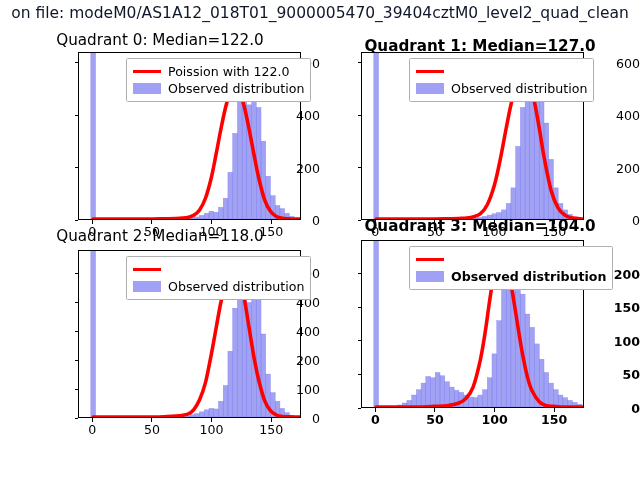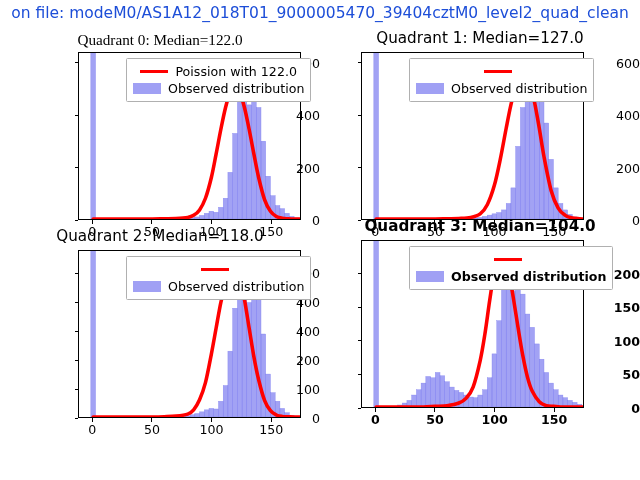--- a/index.html
+++ b/index.html
@@ -20,21 +20,21 @@
     height: 480px;
     background: #ffffff;
   }
   .suptitle {
     position: absolute;
     top: 4px;
     left: 50%;
     transform: translateX(-50%);
     white-space: nowrap;
     font-size: 15.5px;
-    color: #1d4ed8;
+    color: #0f172a;
     letter-spacing: 0px;
   }
   .subplot {
     position: absolute;
   }
   .subplot-title {
     position: absolute;
     left: 50%;
     transform: translateX(-50%);
     white-space: nowrap;
@@ -90,21 +90,20 @@
     border: 0.9px solid #b0b0b0;
     background: #ffffff;
     border-radius: 1.5px;
     padding: 4px 6px 4px 6px;
     z-index: 5;
   }
   .legend-row {
     display: flex;
     align-items: center;
     height: 17px;
-    justify-content: center;
   }
   .legend-line {
     width: 28px;
     height: 3.6px;
     background: #ff0000;
     margin-right: 7px;
     flex: 0 0 auto;
   }
   .legend-patch {
     width: 28px;
@@ -121,21 +120,21 @@
   }
 </style>
 </head>
 <body>
 
 <div id="figure">
 
   <div class="suptitle">on file: modeM0/AS1A12_018T01_9000005470_39404cztM0_level2_quad_clean</div>
 
   <div class="subplot" style="left:0px; top:28px; width:320px; height:212px;">
-    <div class="subplot-title" style="top:3px;font-family:Liberation Serif, serif;">Quadrant 0: Median=122.0</div>
+    <div class="subplot-title" style="top:3px;">Quadrant 0: Median=122.0</div>
     <div class="axes" style="left:78px; top:24px; width:223px; height:168px;">
       <svg class="plotsvg" viewBox="0 0 223 168" preserveAspectRatio="none">
         <g>
             <rect x="11.93" y="-40.00" width="4.77" height="208.00" fill="#7b7bf0" fill-opacity="0.70" stroke="#7b7bf0" stroke-width="0.4" stroke-opacity="0.85"></rect>
             <rect x="102.56" y="167.47" width="4.77" height="0.53" fill="#7b7bf0" fill-opacity="0.70" stroke="#7b7bf0" stroke-width="0.4" stroke-opacity="0.85"></rect>
             <rect x="107.33" y="167.21" width="4.77" height="0.79" fill="#7b7bf0" fill-opacity="0.70" stroke="#7b7bf0" stroke-width="0.4" stroke-opacity="0.85"></rect>
             <rect x="112.10" y="166.69" width="4.77" height="1.31" fill="#7b7bf0" fill-opacity="0.70" stroke="#7b7bf0" stroke-width="0.4" stroke-opacity="0.85"></rect>
             <rect x="116.87" y="165.90" width="4.77" height="2.10" fill="#7b7bf0" fill-opacity="0.70" stroke="#7b7bf0" stroke-width="0.4" stroke-opacity="0.85"></rect>
             <rect x="121.64" y="164.32" width="4.77" height="3.68" fill="#7b7bf0" fill-opacity="0.70" stroke="#7b7bf0" stroke-width="0.4" stroke-opacity="0.85"></rect>
             <rect x="126.41" y="162.22" width="4.77" height="5.78" fill="#7b7bf0" fill-opacity="0.70" stroke="#7b7bf0" stroke-width="0.4" stroke-opacity="0.85"></rect>
@@ -191,21 +190,21 @@
         <span class="legend-label">Poission with 122.0</span>
       </div>
       <div class="legend-row">
         <span class="legend-patch"></span>
         <span class="legend-label">Observed distribution</span>
       </div>
     </div>
   </div>
 
   <div class="subplot" style="left:320px; top:28px; width:320px; height:212px;">
-    <div class="subplot-title" style="top:1px;">Quadrant 1: Median=127.0</div>
+    <div class="subplot-title" style="top:9px;font-weight:bold;">Quadrant 1: Median=127.0</div>
     <div class="axes" style="left:41px; top:24px; width:223px; height:168px;">
       <svg class="plotsvg" viewBox="0 0 223 168" preserveAspectRatio="none">
         <g>
             <rect x="11.93" y="-40.00" width="4.77" height="208.00" fill="#7b7bf0" fill-opacity="0.70" stroke="#7b7bf0" stroke-width="0.4" stroke-opacity="0.85"></rect>
             <rect x="102.56" y="167.47" width="4.77" height="0.53" fill="#7b7bf0" fill-opacity="0.70" stroke="#7b7bf0" stroke-width="0.4" stroke-opacity="0.85"></rect>
             <rect x="107.33" y="167.21" width="4.77" height="0.79" fill="#7b7bf0" fill-opacity="0.70" stroke="#7b7bf0" stroke-width="0.4" stroke-opacity="0.85"></rect>
             <rect x="112.10" y="166.95" width="4.77" height="1.05" fill="#7b7bf0" fill-opacity="0.70" stroke="#7b7bf0" stroke-width="0.4" stroke-opacity="0.85"></rect>
             <rect x="116.87" y="166.43" width="4.77" height="1.57" fill="#7b7bf0" fill-opacity="0.70" stroke="#7b7bf0" stroke-width="0.4" stroke-opacity="0.85"></rect>
             <rect x="121.64" y="165.38" width="4.77" height="2.63" fill="#7b7bf0" fill-opacity="0.70" stroke="#7b7bf0" stroke-width="0.4" stroke-opacity="0.85"></rect>
             <rect x="126.41" y="164.06" width="4.77" height="3.94" fill="#7b7bf0" fill-opacity="0.70" stroke="#7b7bf0" stroke-width="0.4" stroke-opacity="0.85"></rect>

